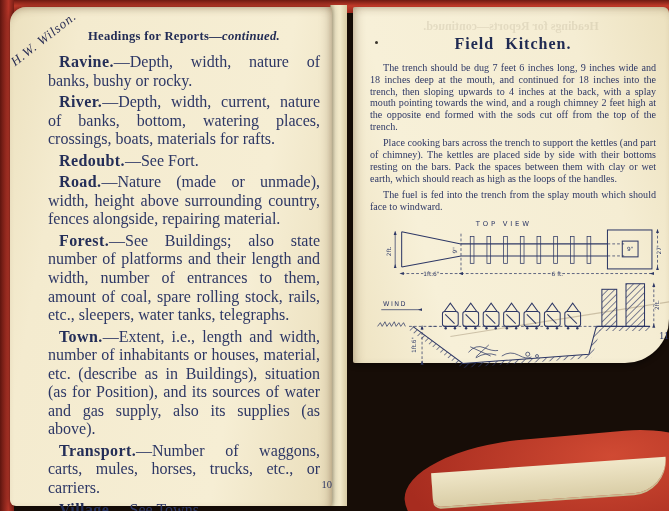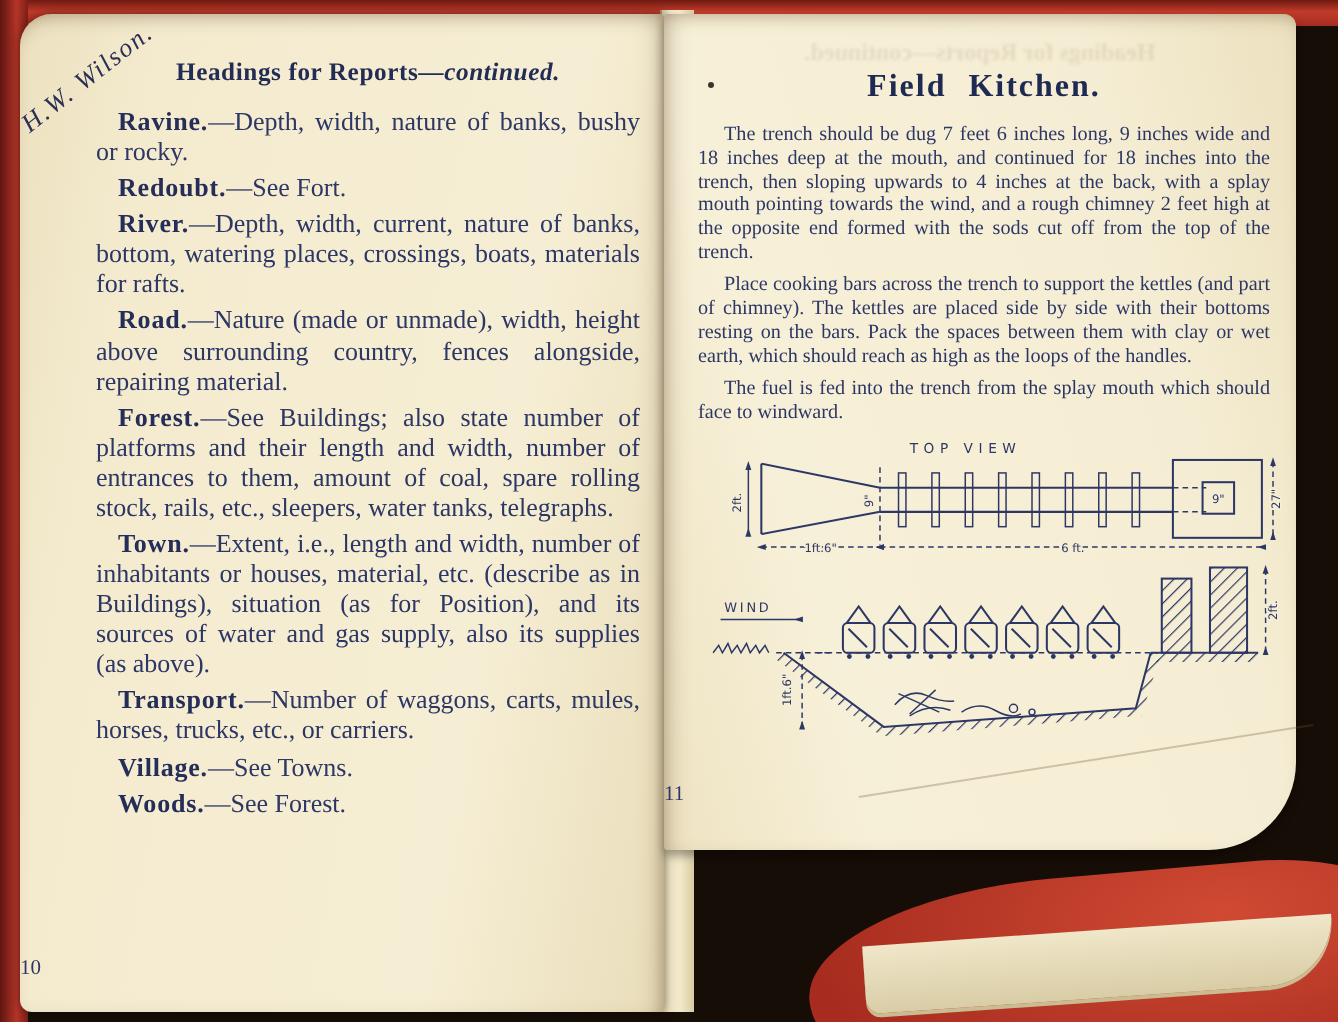--- a/index.html
+++ b/index.html
@@ -20,34 +20,34 @@
 
   
   .page { position:absolute; top:7px; }
   .page-left  { left:10px; width:322px; height:499px;
                 background:linear-gradient(100deg,#ece1bf,#f4ebcf 18%,#f6eed4 70%,#e9ddba);
                 border-radius:16px 2px 2px 6px;
                 box-shadow:inset 0 6px 10px -6px rgba(90,60,30,.45), inset -8px 0 12px -8px rgba(90,60,30,.5), 0 0 6px rgba(0,0,0,.4); }
   .gutter     { position:absolute; left:330px; top:5px; width:17px; height:501px;
                 background:linear-gradient(to right,#cfc29a,#efe6c6 30%,#f2e9ca 60%,#d8cba4);
                 box-shadow:inset 1px 0 0 rgba(80,60,30,.35); }
-  .page-right { left:332px; width:316px; height:418px;
+  .page-right { left:353px; width:316px; height:356px;
                 background:linear-gradient(255deg,#ece1bf,#f5edd3 25%,#f7f0d8 75%,#eee3c2);
                 border-radius:2px 6px 44px 2px;
                 box-shadow:inset 0 6px 10px -6px rgba(90,60,30,.4), inset 8px 0 12px -8px rgba(90,60,30,.45), 0 3px 5px rgba(0,0,0,.35); }
 
   .handwriting { position:absolute; top:24px; left:-6px; transform:rotate(-38deg);
                  font-style:italic; font-size:13px; color:#2b2f55; letter-spacing:1px; white-space:nowrap; }
 
   .lp-inner { position:absolute; top:22px; left:38px; right:12px; }
   .lp-title { text-align:center; font-weight:bold; font-size:12.6px; color:#222c55; letter-spacing:.3px; margin:0 0 9px; }
   .lp-title .cont { font-style:italic; }
-  .entry { margin:3px 0; font-size:13px; line-height:1.16; color:#2d3765; text-align:justify; text-indent:11px; }
+  .entry { margin:3px 0; font-size:16px; line-height:1.16; color:#2d3765; text-align:justify; text-indent:11px; }
   .entry .term { font-weight:bold; color:#242e58; letter-spacing:.4px; }
-  .pagenum { position:absolute; bottom:16px; left:0; right:0; text-align:left; font-size:10.5px; color:#2d3765; }
+  .pagenum { position:absolute; bottom:16px; left:0; right:0; text-align:right; font-size:10.5px; color:#2d3765; }
   .page-right .pagenum { bottom:22px; }
 
   .rp-inner { position:absolute; top:16px; left:17px; right:13px; }
   .ghost { position:absolute; top:12px; left:0; right:0; text-align:center; transform:scaleX(-1);
            opacity:.13; filter:blur(.7px); font-weight:bold; font-size:12px; color:#6a5c40; }
   .rp-title { position:relative; text-align:center; font-weight:bold; font-size:16px; color:#1f2a52;
               letter-spacing:1px; word-spacing:6px; margin:12px 0 9px; }
   .para { margin:4.5px 0; font-size:10.1px; line-height:1.17; color:#2d3765; text-align:justify; text-indent:13px; }
 
   .diagram { display:block; margin:3px 0 0 2px; }
@@ -76,23 +76,23 @@
   <div class="gutter"></div>
 
   <div class="page page-left">
     <div class="handwriting">H.W. Wilson.</div>
     <div class="lp-inner">
       <div class="lp-title"><span>Headings for Reports</span><span class="cont">—continued.</span></div>
       <div>
 
           <p class="entry"><span class="term">Ravine.</span><span>—Depth, width, nature of banks, bushy or rocky.</span></p>
 
+          <p class="entry"><span class="term">River.</span><span>—Depth, width, current, nature of banks, bottom, watering places, crossings, boats, materials for rafts.</span></p>
+
           <p class="entry"><span class="term">Redoubt.</span><span>—See Fort.</span></p>
-
-          <p class="entry"><span class="term">River.</span><span>—Depth, width, current, nature of banks, bottom, watering places, crossings, boats, materials for rafts.</span></p>
 
           <p class="entry"><span class="term">Road.</span><span>—Nature (made or unmade), width, height above surrounding country, fences alongside, repairing material.</span></p>
 
           <p class="entry"><span class="term">Forest.</span><span>—See Buildings; also state number of platforms and their length and width, number of entrances to them, amount of coal, spare rolling stock, rails, etc., sleepers, water tanks, telegraphs.</span></p>
 
 
 
           <p class="entry"><span class="term">Town.</span><span>—Extent, i.e., length and width, number of inhabitants or houses, material, etc. (describe as in Buildings), situation (as for Position), and its sources of water and gas supply, also its supplies (as above).</span></p>
 
           <p class="entry"><span class="term">Transport.</span><span>—Number of waggons, carts, mules, horses, trucks, etc., or carriers.</span></p>

